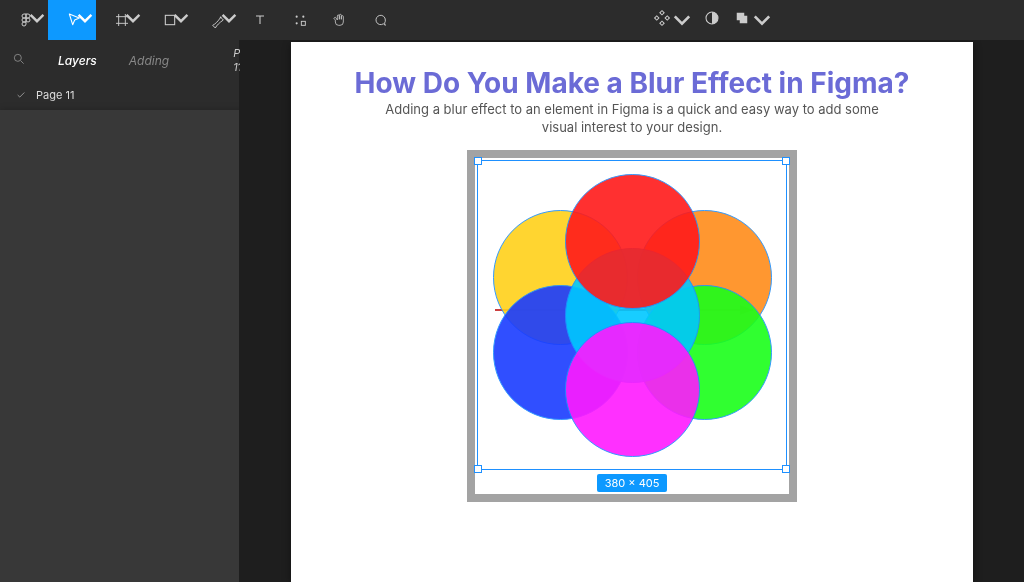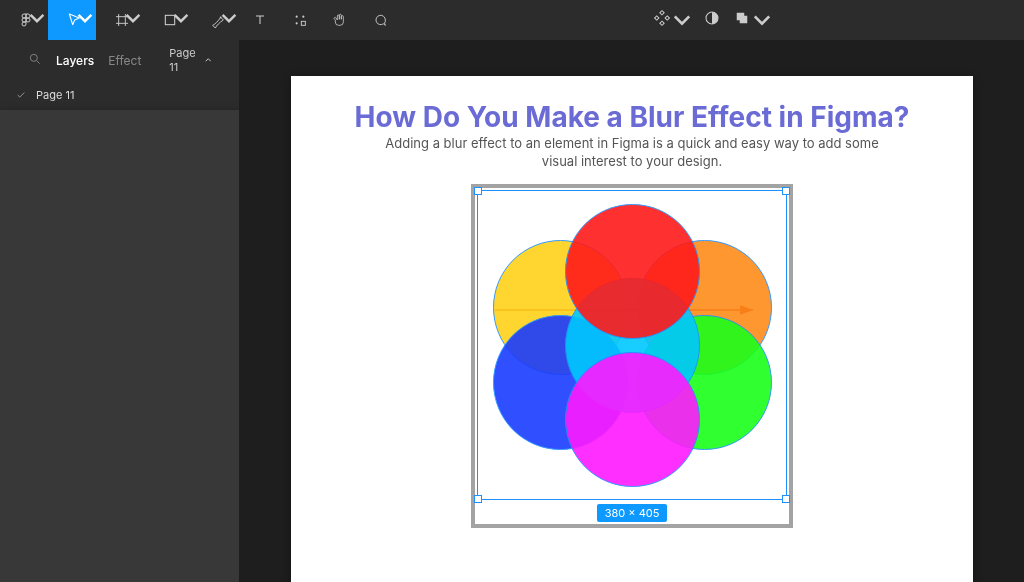--- a/index.html
+++ b/index.html
@@ -15,46 +15,46 @@
   .chev { position:absolute; right:3px; bottom:14px; }
   .chev svg{ width:8px; height:8px; display:block;}
   .tool-btn svg { width:16px; height:16px; display:block; }
   .toolbar .center { flex:1; display:flex; align-items:center; justify-content:center; gap:8px;}
   .ct-btn { width:32px; height:32px; display:flex; align-items:center; justify-content:center; color:#ccc; cursor:pointer; }
   .ct-btn svg { width:18px; height:18px; }
 
   
   .body { flex:1; display:flex; min-height:0; }
   .left-panel { width:240px; background:#2c2c2c; display:flex; flex-direction:column; border-right:1px solid #1e1e1e; }
-  .panel-top { height:40px; display:flex; align-items:center; padding:0 28px; gap:14px; font-size:12px; }
+  .panel-top { height:40px; display:flex; align-items:center; padding:0 12px; gap:32px; font-size:12px;font-style:italic; }
   .search-icon svg{ width:14px; height:14px; color:#888;}
   .tab-lbl { color:#fff; font-weight:500; cursor:pointer;}
   .tab-lbl.dim { color:#888; font-weight:400;}
   .panel-top .spacer { flex:1; }
   .page-drop { color:#ccc; font-size:11px; display:flex; align-items:center; gap:4px; cursor:pointer;}
   .page-drop svg { width:8px; height:8px;}
 
   .section-head { height:32px; display:flex; align-items:center; padding:0 12px; font-size:11px; color:#fff; font-weight:600; border-top:1px solid #1e1e1e; border-bottom:1px solid #1e1e1e; background:#2c2c2c;}
   .section-head .plus { margin-left:auto; color:#ccc; cursor:pointer;}
   .section-head .plus svg{ width:12px; height:12px;}
 
   .tree { flex:1; overflow:auto; font-size:11px; }
   .tree-row { height:30px; display:flex; align-items:center; padding-left:12px; gap:8px; cursor:pointer; color:#ddd; }
   .tree-row .ic { width:14px; height:14px; display:flex; align-items:center; justify-content:center; color:#aaa;}
   .tree-row .ic svg{ width:12px; height:12px;}
   .tree-row.page { padding-left:14px; }
   .tree-row.page .ic svg{ width:10px; height:10px;}
   .tree-row.frame { padding-left:14px; background:#383838; color:#fff; font-weight:500;}
 
   
-  .canvas-wrap { flex:1; background:#1e1e1e; display:flex; align-items:flex-start; justify-content:center; padding-top:36px; overflow:hidden; position:relative;}
+  .canvas-wrap { flex:1; background:#1e1e1e; display:flex; align-items:flex-end; justify-content:center; padding-top:36px; overflow:hidden; position:relative;}
   .frame { width:682px; height:540px; background:#fff; box-shadow:0 2px 8px rgba(0,0,0,.4); display:flex; flex-direction:column; align-items:center; padding-top:24px; }
   .headline { font-size:28px; font-weight:700; color:#6b6bd6; text-align:center; }
   .subline { font-size:13px; color:#555; text-align:center; max-width:520px; margin-top:0; line-height:1.4;}
-  .art-box { margin-top:14px; border:4px solid #a3a3a3; padding:2px; position:relative; }
+  .art-box { margin-top:14px; border:8px solid #a3a3a3; padding:2px; position:relative; }
   .sel-box { width:310px; height:310px; border:1px solid #1e90ff; position:relative; display:flex; align-items:center; justify-content:center; }
   .sel-handle { width:8px; height:8px; background:#fff; border:1px solid #1e90ff; position:absolute; }
   .h-tl{ top:-4px; left:-4px;} .h-tr{ top:-4px; right:-4px;} .h-bl{ bottom:-4px; left:-4px;} .h-br{ bottom:-4px; right:-4px;}
   .circles { position:relative; width:290px; height:290px; }
   .circ { position:absolute; width:135px; height:135px; border-radius:50%; border:1px solid #1e90ff; mix-blend-mode:normal; opacity:.9;}
   .c-cyan   { background:#00c8ff; left:78px;  top:78px; }
   .c-red    { background:#ff1a1a; left:78px;  top:4px;  }
   .c-orange { background:#ff8c1a; left:150px; top:40px; }
   .c-green  { background:#1aff1a; left:150px; top:115px;}
   .c-magenta{ background:#ff1aff; left:78px;  top:152px;}
@@ -213,21 +213,21 @@
 
   <div class="body">
 
     <div class="left-panel">
       <div class="panel-top">
         <span class="search-icon"><svg viewBox="0 0 24 24">
               <circle cx="10" cy="10" r="6" fill="none" stroke="currentColor" stroke-width="1.6"></circle>
               <path d="M15 15l5 5" stroke="currentColor" stroke-width="1.6"></path>
             </svg></span>
         <span class="tab-lbl">Layers</span>
-        <span class="tab-lbl dim">Effect</span>
+        <span class="tab-lbl dim">Adding</span>
         <span class="spacer"></span>
         <span class="page-drop">
           <span>Page 11</span>
           <svg viewBox="0 0 10 10">
               <path d="M1 7l4-4 4 4" fill="none" stroke="currentColor" stroke-width="1.5"></path>
             </svg>
         </span>
       </div>
 
       <div class="tree">

